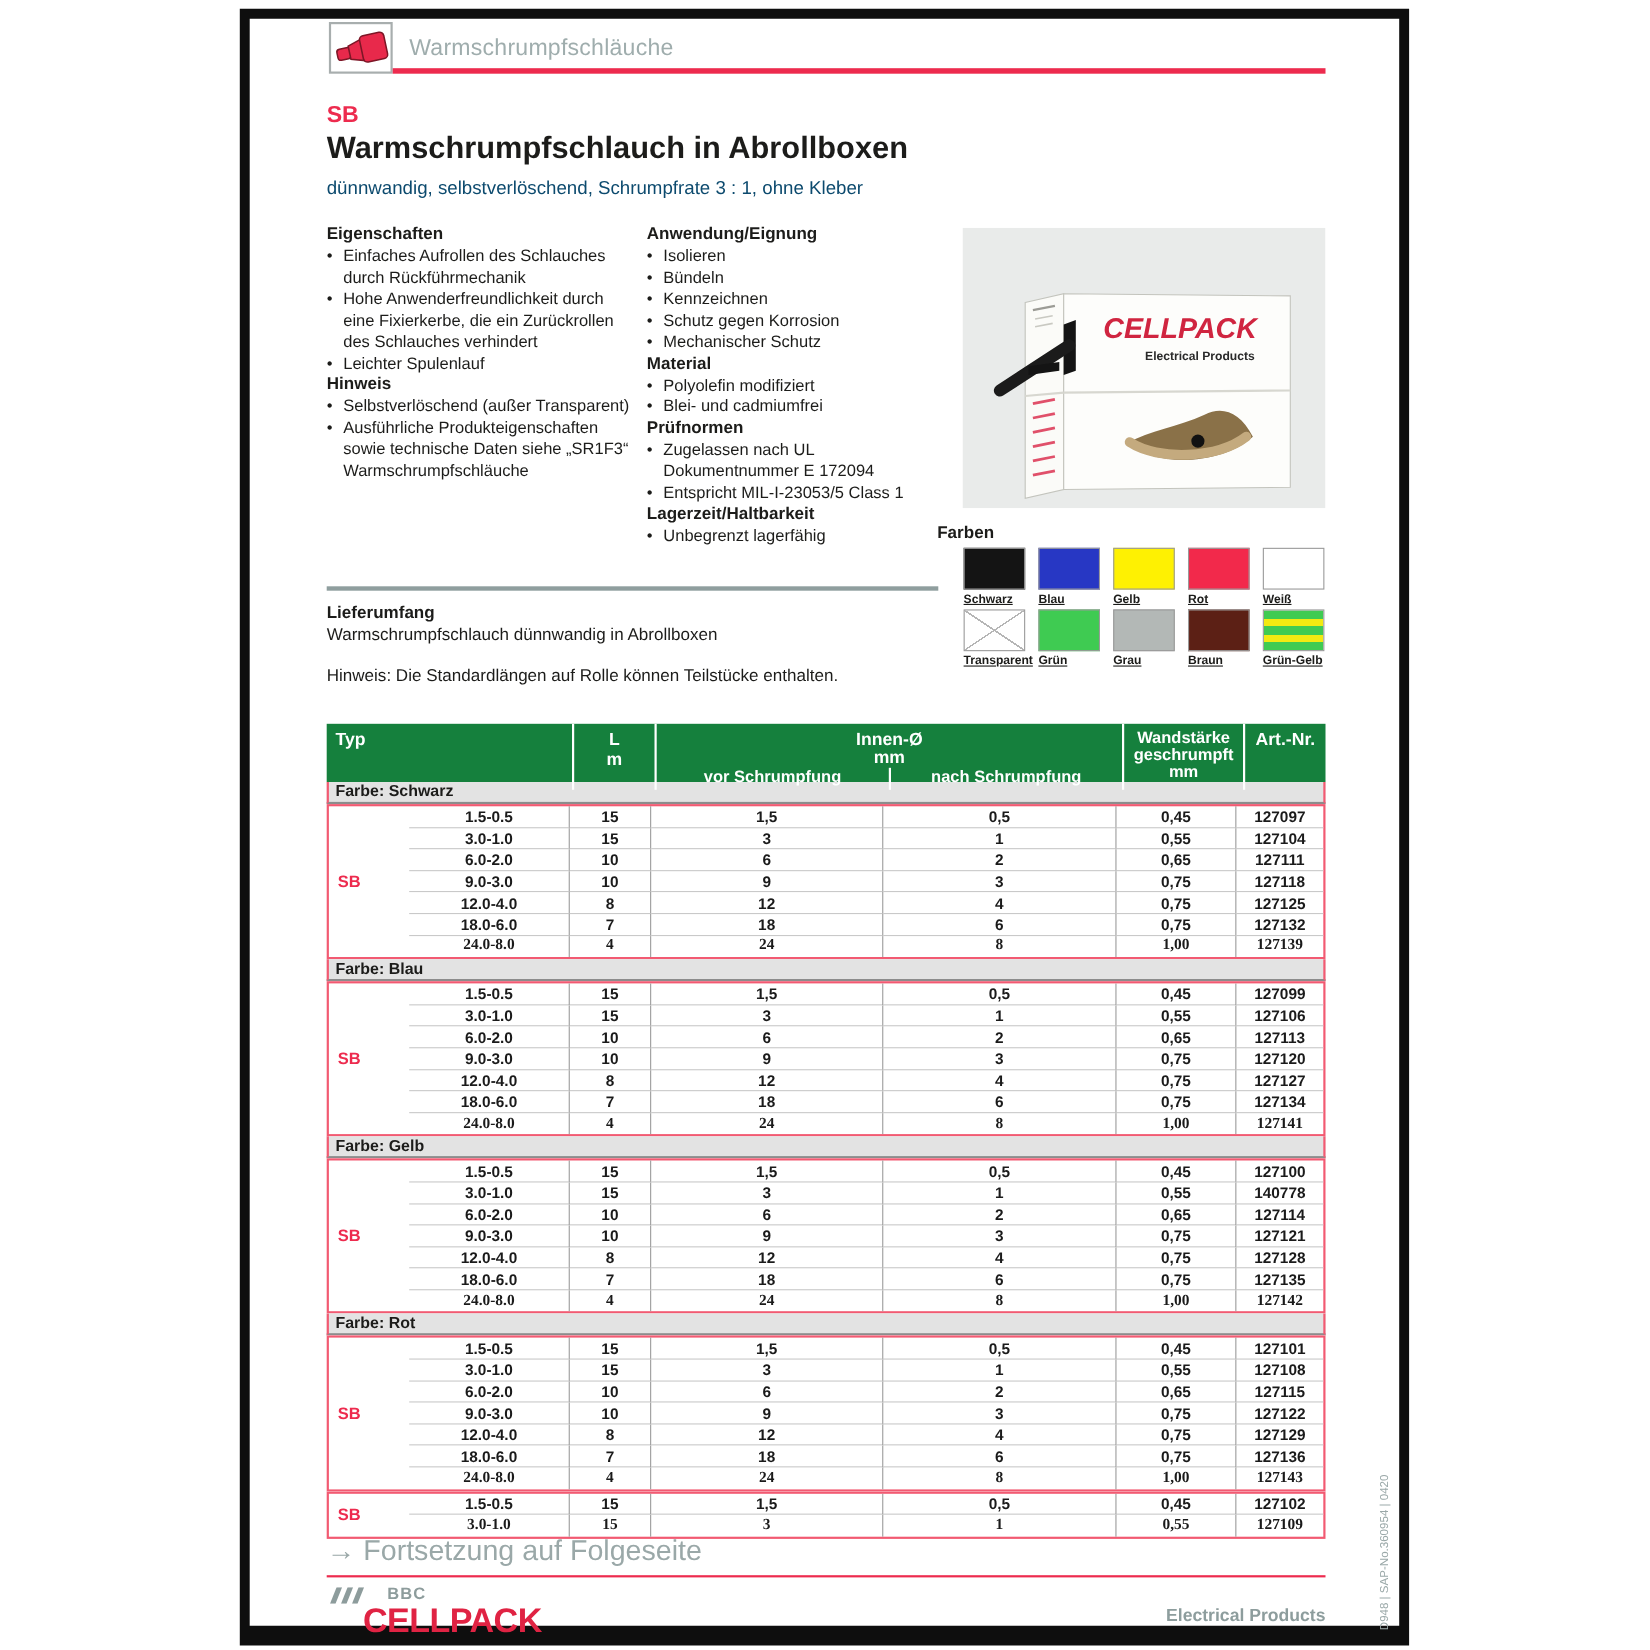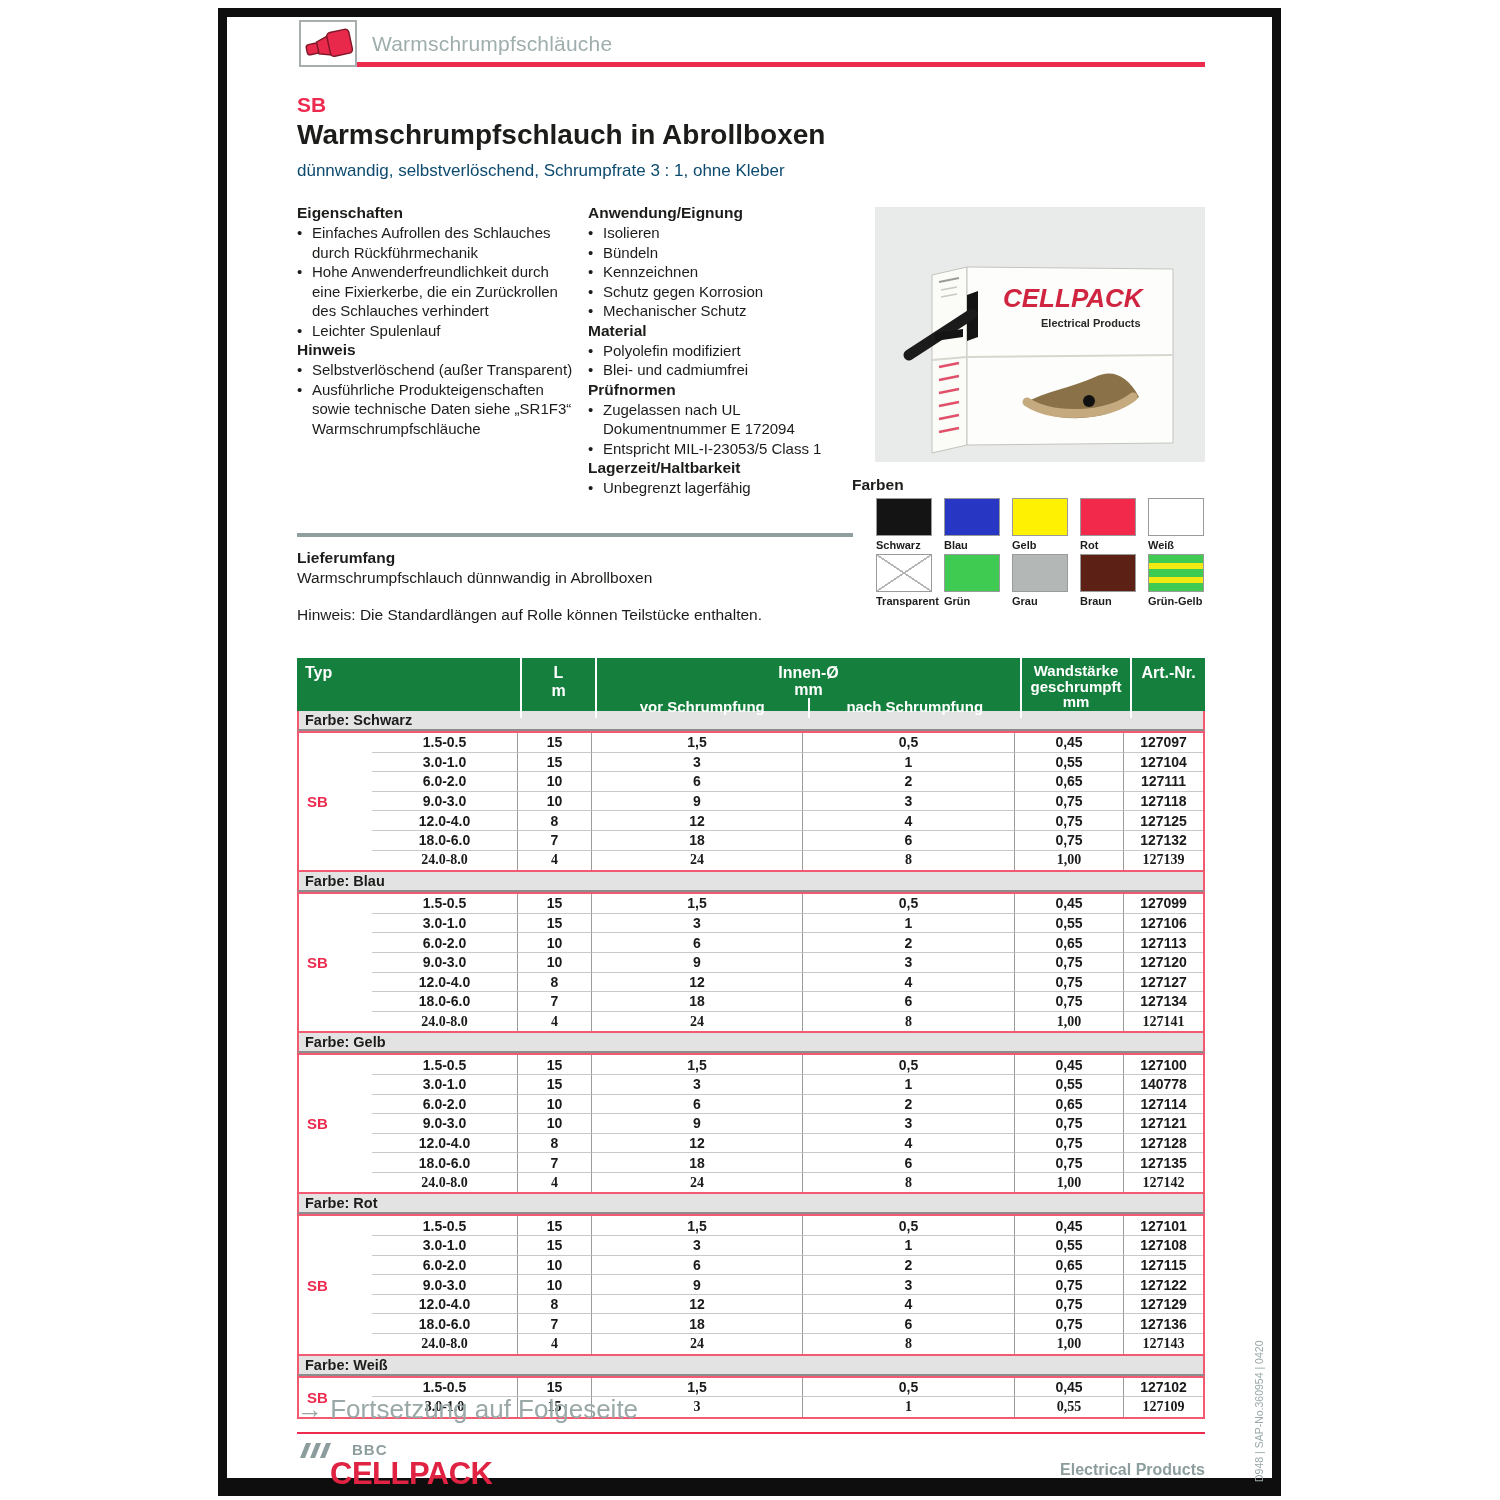--- a/index.html
+++ b/index.html
@@ -30,21 +30,21 @@
   .dot { width:15px; flex:0 0 15px; }
   .btxt { white-space:pre-line; }
 
   
   #product-image { position:absolute; left:875px; top:207px; width:330px; height:255px; }
 
   
   #farben-heading { position:absolute; left:852px; top:476px; font-size:15.5px; font-weight:bold; }
   #swatches { position:absolute; left:876px; top:498px; width:336px;
     display:grid; grid-template-columns:repeat(5,56px); column-gap:12px; row-gap:3px; }
-  .sw { width:52px; }
+  .sw { width:52px;text-decoration:underline; }
   .swbox { width:56px; height:38px; border:1px solid #9a9a9a; }
   .swlbl { font-size:11px; font-weight:bold; margin-top:3px; white-space:nowrap; }
   .sw-transparent { background:
     linear-gradient(to top right,transparent calc(50% - 0.7px),#b5b5b5 calc(50% - 0.7px),#b5b5b5 calc(50% + 0.7px),transparent calc(50% + 0.7px)),
     linear-gradient(to bottom right,transparent calc(50% - 0.7px),#b5b5b5 calc(50% - 0.7px),#b5b5b5 calc(50% + 0.7px),transparent calc(50% + 0.7px)),
     #ffffff; }
   .sw-stripes { background:linear-gradient(180deg,#3fcb52 0 21%,#f2ea12 21% 39%,#3fcb52 39% 61%,#f2ea12 61% 79%,#3fcb52 79% 100%); }
 
   
   #grey-divider { position:absolute; left:297px; top:533px; width:556px; height:4px; background:#8f9e9e; }
@@ -494,23 +494,20 @@
           <div class="dcell c2">18</div>
           <div class="dcell c3">6</div>
           <div class="dcell c4">0,75</div>
           <div class="dcell c5">127136</div>
           <div class="dcell c0 last">24.0-8.0</div>
           <div class="dcell c1 last">4</div>
           <div class="dcell c2 last">24</div>
           <div class="dcell c3 last">8</div>
           <div class="dcell c4 last">1,00</div>
           <div class="dcell c5 last">127143</div>
-        </div>
-        <div class="sec-row">
-          <span>Farbe: Weiß</span>
         </div>
         <div class="grp" style="grid-template-rows: repeat(2, 19.6px);">
           <div class="typcell" style="grid-row: 1 / span 2;">SB</div>
           <div class="dcell c0">1.5-0.5</div>
           <div class="dcell c1">15</div>
           <div class="dcell c2">1,5</div>
           <div class="dcell c3">0,5</div>
           <div class="dcell c4">0,45</div>
           <div class="dcell c5">127102</div>
           <div class="dcell c0 last">3.0-1.0</div>

